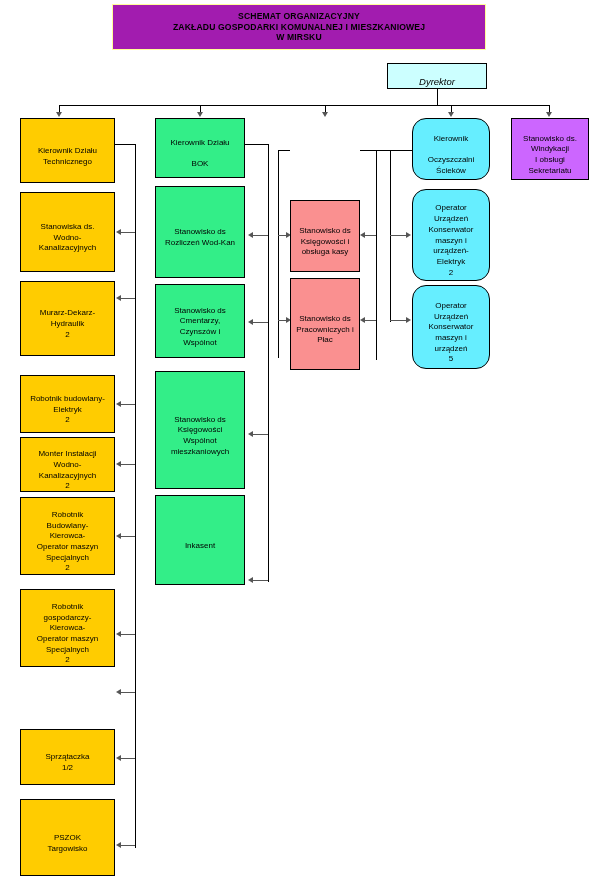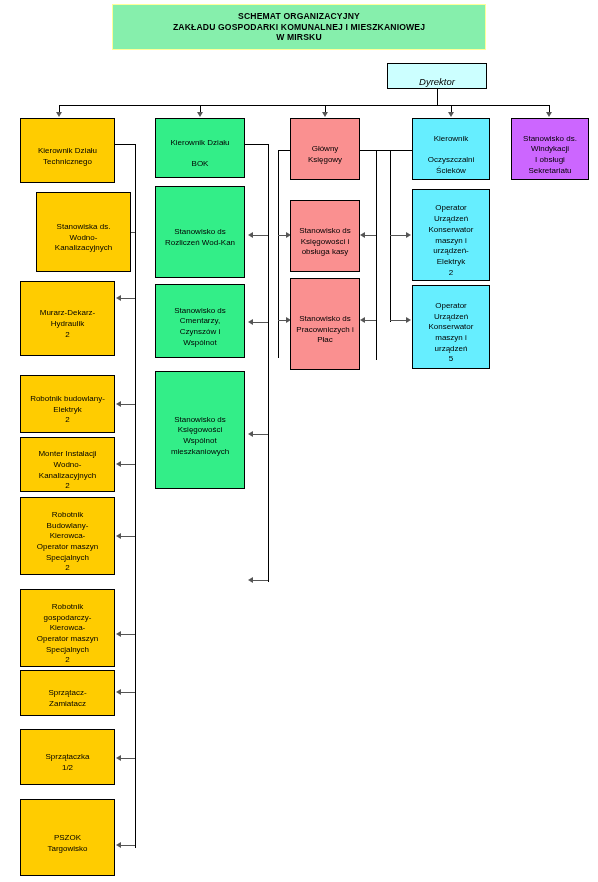--- a/index.html
+++ b/index.html
@@ -14,21 +14,21 @@
     height: 882px;
     overflow: hidden;
     background: #ffffff;
   }
 
   
   .banner {
     position: absolute;
     left: 112px; top: 4px;
     width: 374px; height: 46px;
-    background: #86efac;
+    background: #a21caf;
     border: 1px solid #ffff99;
     display: flex;
     flex-direction: column;
     align-items: center;
     justify-content: center;
     line-height: 1.25;
   }
   .banner div {
     font-size: 8.6px;
     font-weight: bold;
@@ -53,21 +53,21 @@
   .node .lbl { width: 100%; white-space: pre-line; margin-top: 12px; }
 
   .n-director {
     background: #ccffff;
     font-style: italic;
     font-size: 9.5px;
   }
   .n-yellow { background: #ffcc00; }
   .n-green  { background: #33ee88; }
   .n-pink   { background: #fa9090; }
-  .n-cyan   { background: #66eeff; }
+  .n-cyan   { background: #66eeff; border-radius: 14px; }
   .n-purple { background: #cc66ff; }
 
   
   .hline {
     position: absolute;
     height: 0;
     border-top: 1.4px solid #000000;
   }
   .vline {
     position: absolute;
@@ -138,21 +138,21 @@
   <div class="hline" style="left:68px;  top:144px; width:67px;"></div>
   <div class="vline" style="left:135px; top:144px; height:704px;"></div>
 
   <div class="node n-yellow" style="left:20px; top:118px; width:95px; height:65px;">
     <span class="lbl">Kierownik Działu
 Technicznego</span>
   </div>
 
   <div class="stem" style="left:120px; top:232px; width:15px;"></div>
   <div class="arr arr-left" style="left:116px; top:229px;"></div>
-  <div class="node n-yellow" style="left:36px; top:192px; width:95px; height:80px;">
+  <div class="node n-yellow" style="left:20px; top:192px; width:95px; height:80px;">
     <span class="lbl">Stanowiska ds.
 Wodno-
 Kanalizacyjnych</span>
   </div>
 
   <div class="stem" style="left:120px; top:298px; width:15px;"></div>
   <div class="arr arr-left" style="left:116px; top:295px;"></div>
   <div class="node n-yellow" style="left:20px; top:281px; width:95px; height:75px;justify-content:flex-end;">
     <span class="lbl">Murarz-Dekarz-
 Hydraulik
@@ -193,24 +193,20 @@
     <span class="lbl">Robotnik
 gospodarczy-
 Kierowca-
 Operator maszyn
 Specjalnych
 2</span>
   </div>
 
   <div class="stem" style="left:120px; top:692px; width:15px;"></div>
   <div class="arr arr-left" style="left:116px; top:689px;"></div>
-  <div class="node n-yellow" style="left:20px; top:670px; width:95px; height:46px;">
-    <span class="lbl">Sprzątacz-
-Zamiatacz</span>
-  </div>
 
   <div class="stem" style="left:120px; top:758px; width:15px;"></div>
   <div class="arr arr-left" style="left:116px; top:755px;"></div>
   <div class="node n-yellow" style="left:20px; top:729px; width:95px; height:56px;">
     <span class="lbl">Sprzątaczka
 1/2</span>
   </div>
 
   <div class="stem" style="left:120px; top:845px; width:15px;"></div>
   <div class="arr arr-left" style="left:116px; top:842px;"></div>
@@ -248,30 +244,29 @@
   <div class="arr arr-left" style="left:248px; top:431px;"></div>
   <div class="node n-green" style="left:155px; top:371px; width:90px; height:118px;">
     <span class="lbl">Stanowisko ds
 Księgowości
 Wspólnot
 mieszkaniowych</span>
   </div>
 
   <div class="stem" style="left:252px; top:580px; width:16px;"></div>
   <div class="arr arr-left" style="left:248px; top:577px;"></div>
+  <div class="node n-green" style="left:155px; top:495px; width:90px; height:90px;">
+    <span class="lbl">Inkasent</span>
+  </div>
 
   <div class="hline" style="left:278px; top:150px; width:12px;"></div>
   <div class="vline" style="left:278px; top:150px; height:208px;"></div>
 
   <div class="hline" style="left:360px; top:150px; width:30px;"></div>
 
-  <div class="node n-pink" style="left:290px; top:118px; width:70px; height:62px;">
-    <span class="lbl">Główny
-Księgowy</span>
-  </div>
 
   <div class="stem" style="left:278px; top:235px; width:10px;"></div>
   <div class="arr arr-right" style="left:286px; top:232px;"></div>
   <div class="stem" style="left:364px; top:235px; width:12px;"></div>
   <div class="arr arr-left" style="left:360px; top:232px;"></div>
   <div class="node n-pink" style="left:290px; top:200px; width:70px; height:72px;">
     <span class="lbl">Stanowisko ds
 Księgowości  i
 obsługa kasy</span>
   </div>

